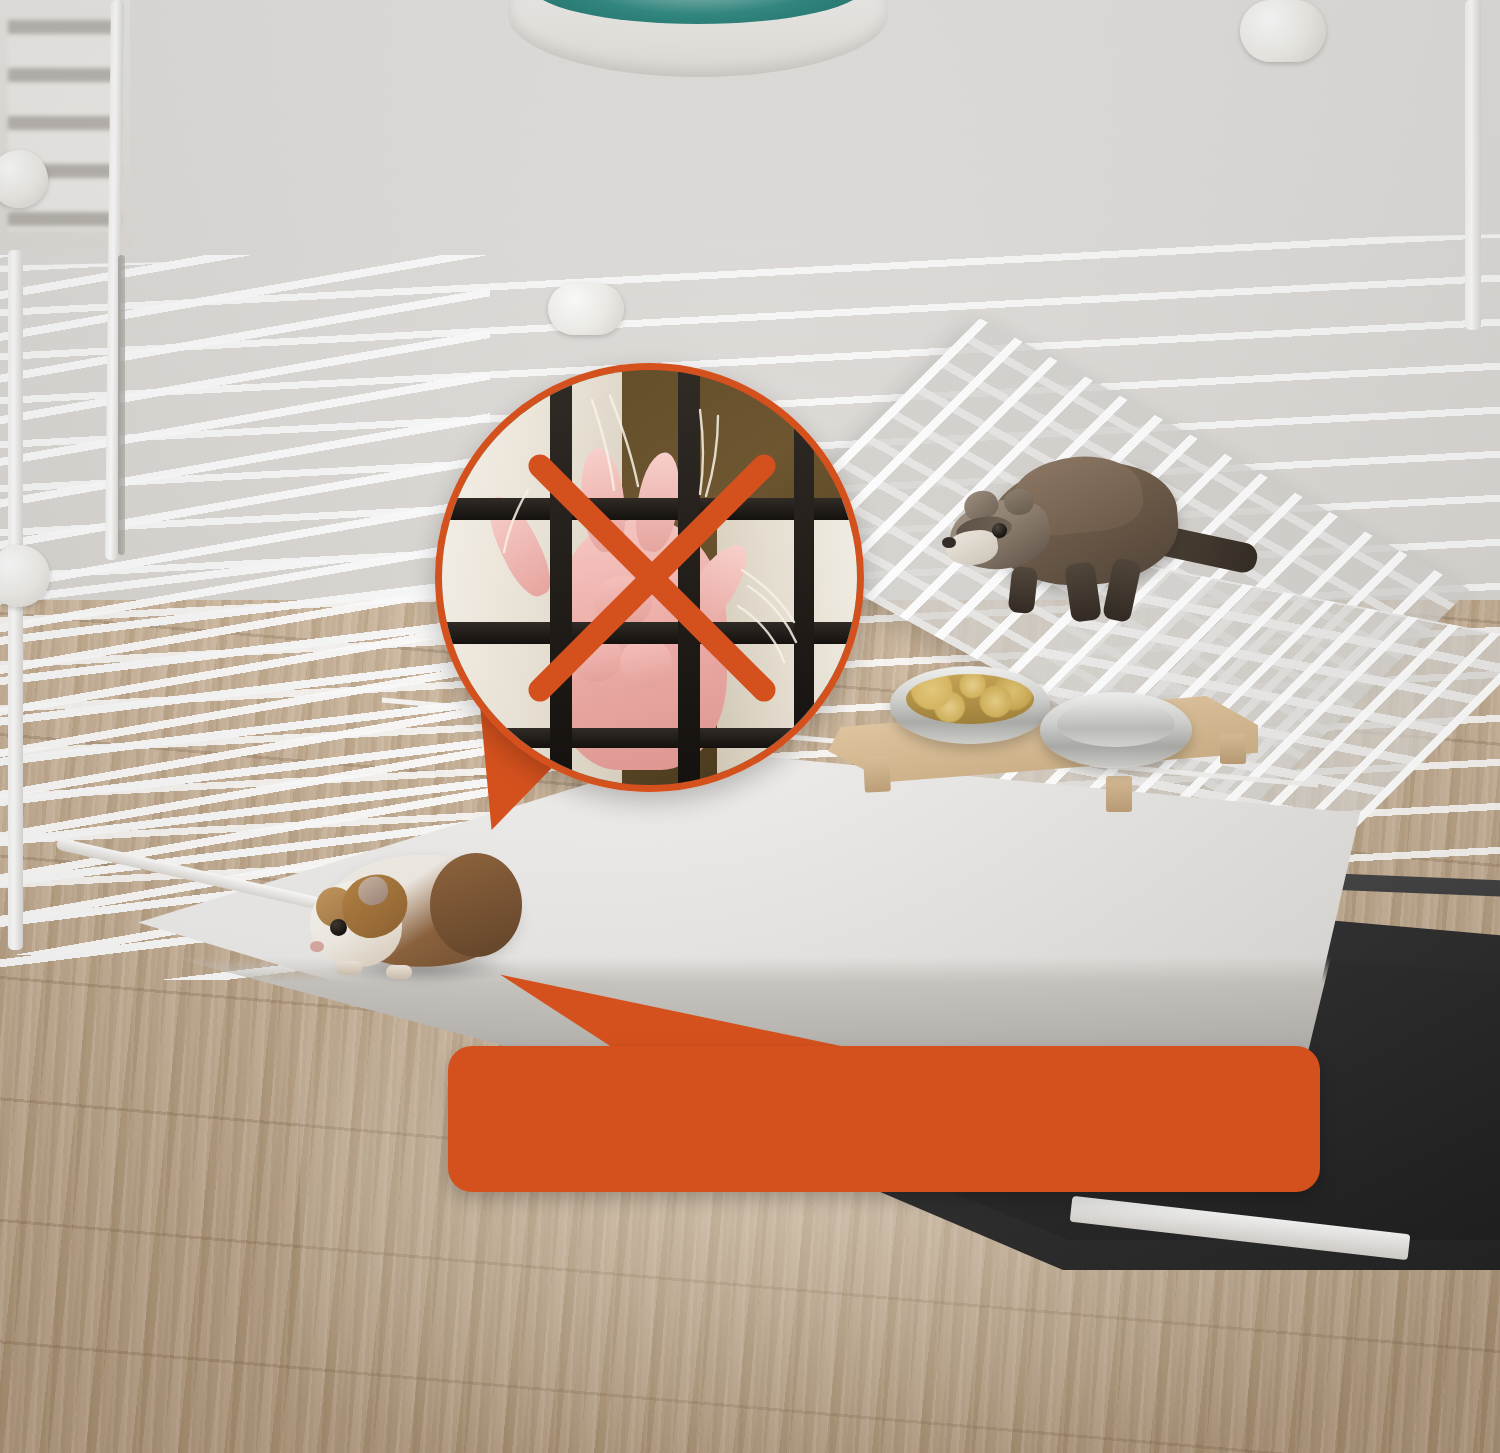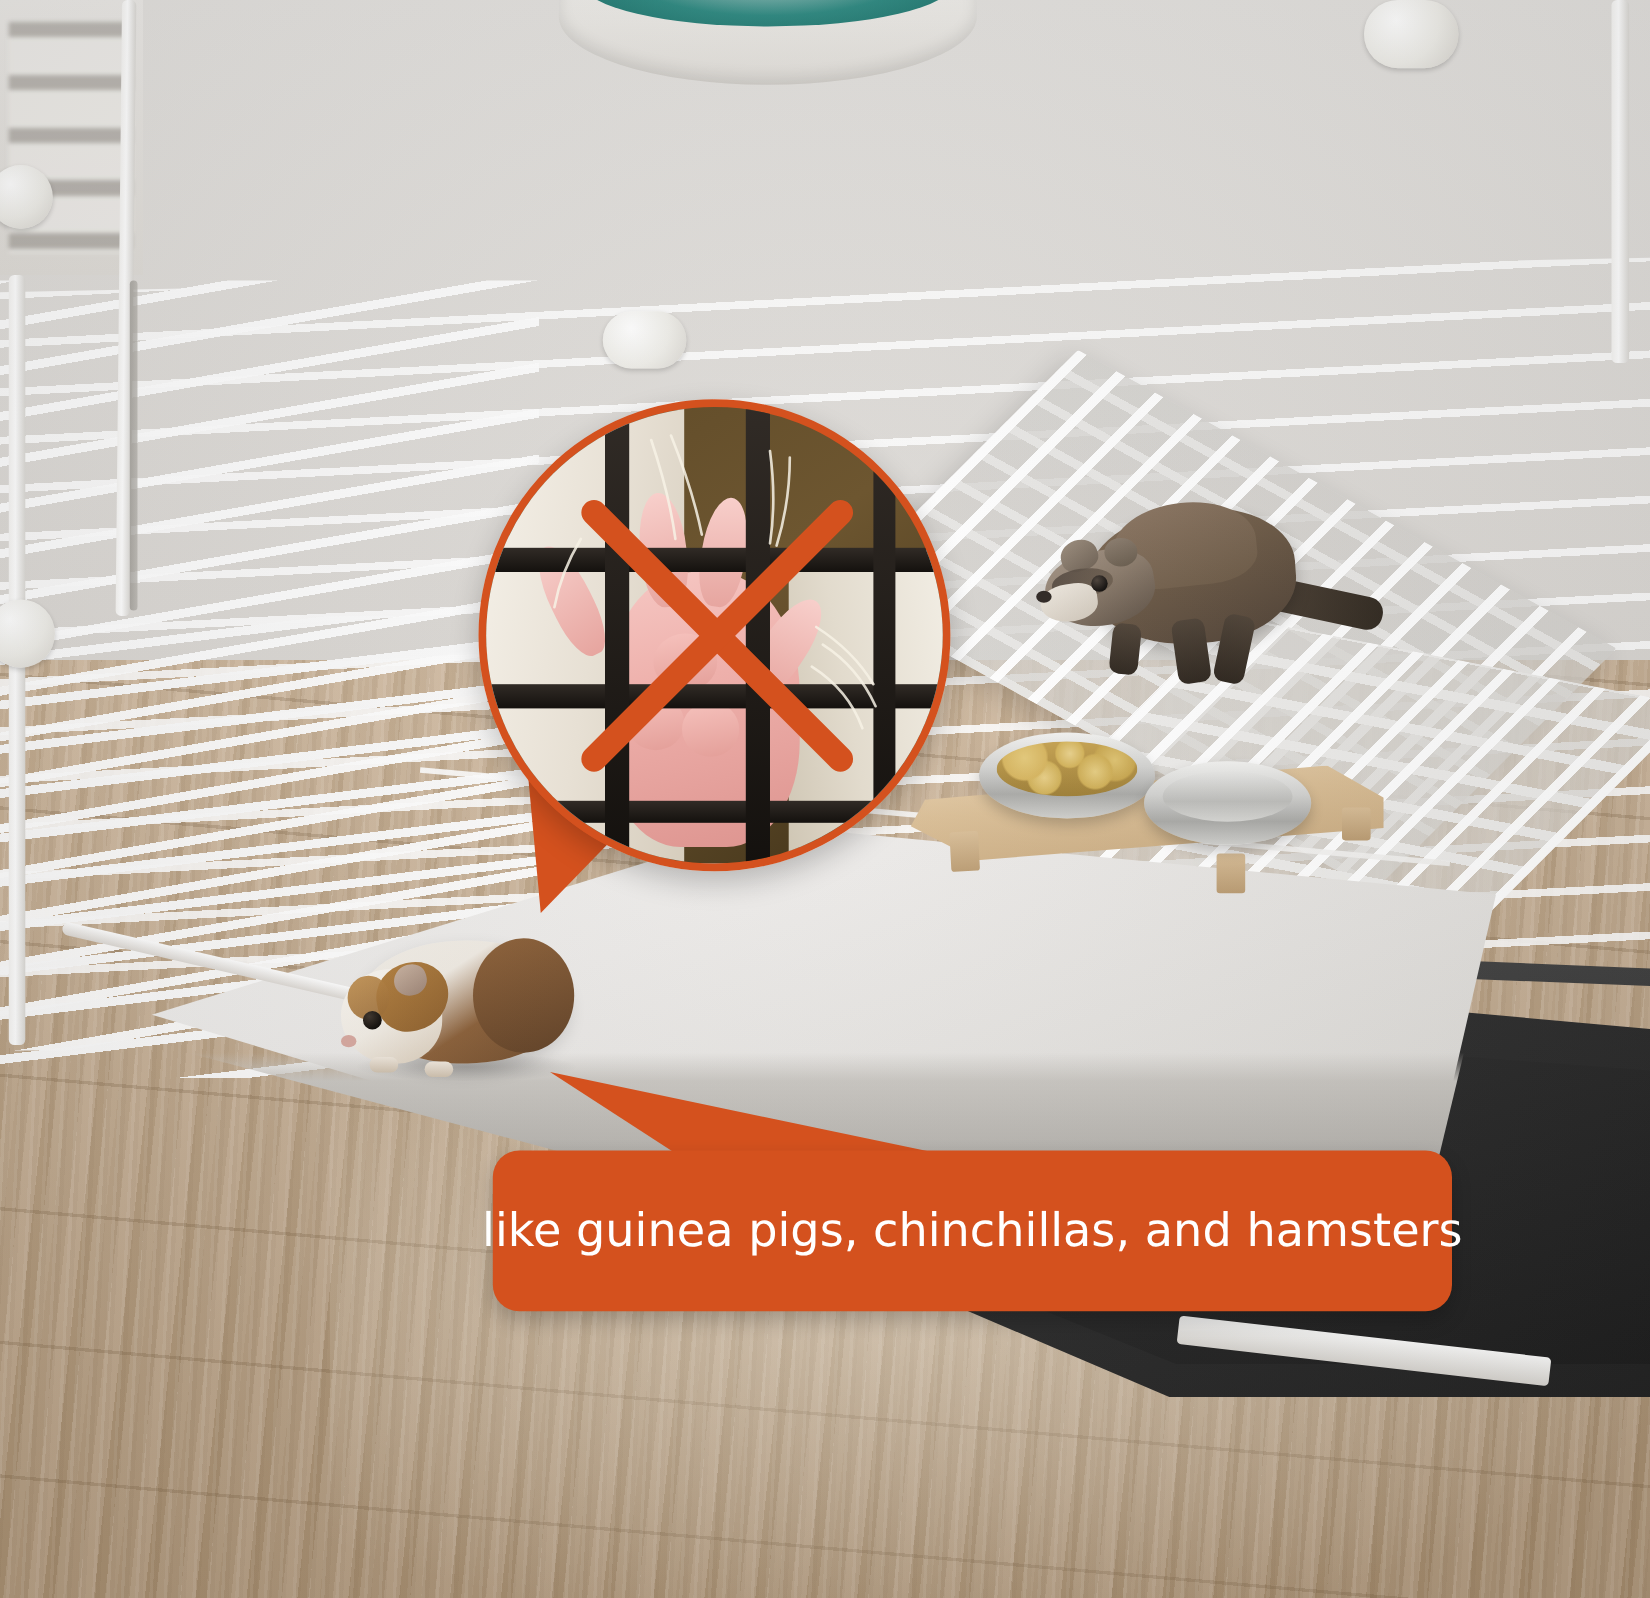--- a/index.html
+++ b/index.html
@@ -681,16 +681,15 @@
       <g stroke="#d4511e" stroke-width="23" stroke-linecap="round" fill="none">
         <line x1="98" y1="96" x2="322" y2="320"></line>
         <line x1="322" y1="96" x2="98" y2="320"></line>
       </g>
     </svg>
   </div>
 
 
   <div class="caption-pointer"></div>
   <div class="caption">
-    <div class="caption-line">like guinea pigs, chinchillas, and hamsters</div>
   </div>
 
 </div>
 
 </body></html>

